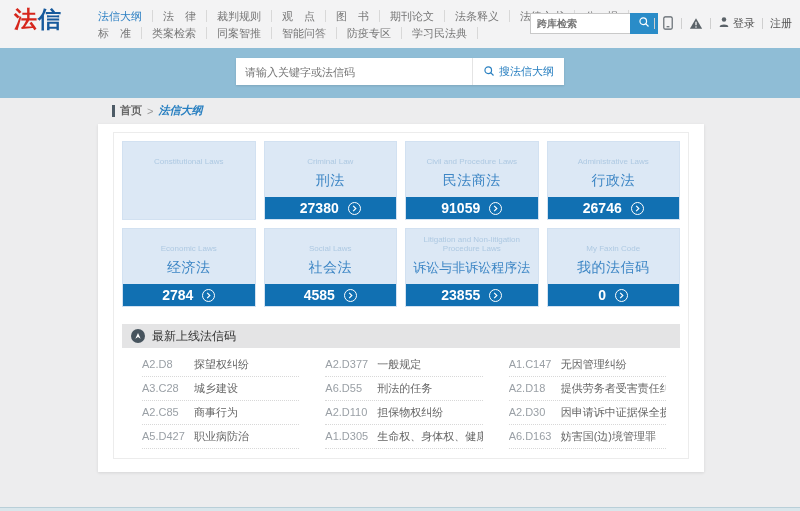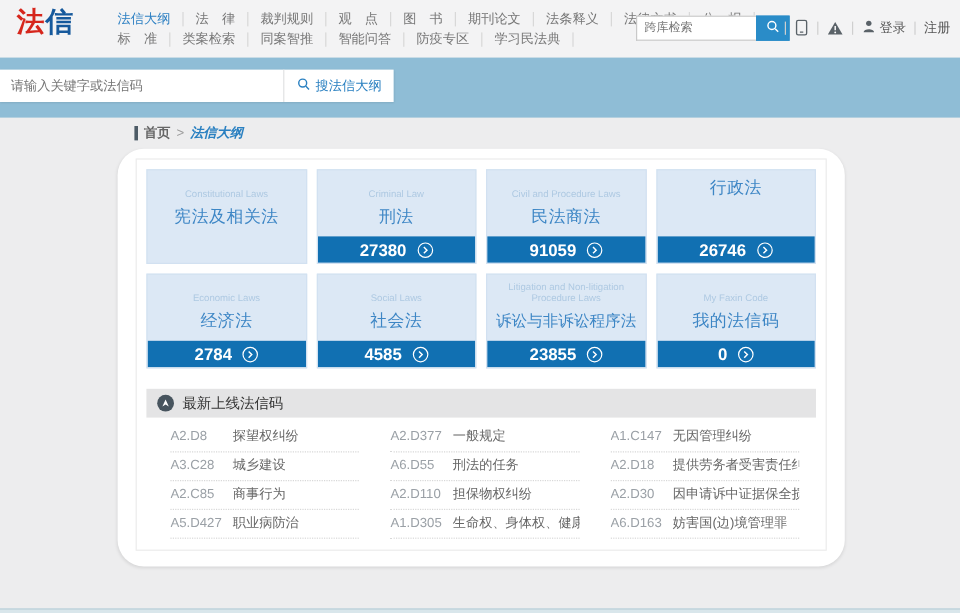--- a/index.html
+++ b/index.html
@@ -30,38 +30,39 @@
     border-right:1px solid #d8d8d8; cursor:pointer; white-space:nowrap;
   }
   .nav-row .nav-item:last-child { border-right:1px solid #d8d8d8; }
   .nav-item.active { color:#2e80c3; }
 
   .header-search { position:absolute; left:530px; top:13px; display:flex; }
   .header-search input {
     width:100px; height:21px; border:1px solid #c9c9c9; border-right:none;
     font-size:10px; padding:0 6px; color:#333; background:#fff; outline:none;
     font-family:"Liberation Sans","DejaVu Sans",sans-serif;
+    font-weight:bold;
   }
   .header-search button {
     width:28px; height:21px; background:#2a8cc8; border:1px solid #2a8cc8;
     color:#fff; display:flex; align-items:center; justify-content:center; cursor:pointer;
   }
 
   .header-icons {
     position:absolute; right:8px; top:13px; height:20px;
     display:flex; align-items:center; font-size:11px; color:#555;
   }
   .hsep { width:1px; height:11px; background:#cfcfcf; margin:0 7px; }
   .icon-btn { display:flex; align-items:flex-start; gap:3px; color:#555; cursor:pointer; }
   .icon-btn svg { display:block; }
 
   
   .banner {
     position:absolute; top:48px; left:0; width:800px; height:50px;
-    background:#8fbdd6; display:flex; align-items:flex-start;
+    background:#8fbdd6; display:flex; justify-content:center; align-items:flex-start;
     padding-top:10px;
   }
   .banner-search { display:flex; height:27px; box-shadow:0 1px 2px rgba(0,0,0,.12); }
   .banner-search input {
     width:236px; height:27px; border:none; outline:none; background:#fff;
     font-size:11px; padding:0 9px; color:#333;
     font-family:"Liberation Sans","DejaVu Sans",sans-serif;
   }
   .banner-search button {
     height:27px; padding:0 10px; background:#fff; border:none; border-left:1px solid #e4e4e4;
@@ -75,21 +76,21 @@
     display:flex; align-items:center; gap:5px; font-size:11px; color:#777;
   }
   .crumb-bar { width:3px; height:12px; background:#4d5b66; }
   .crumb-home { color:#666; cursor:pointer;font-weight:bold; }
   .crumb-sep { color:#999; }
   .crumb-current { color:#2a80c1; font-weight:bold; font-style:italic; cursor:pointer; }
 
   
   .main-panel {
     position:absolute; left:98px; top:124px; width:606px; height:348px;
-    background:#fff; box-shadow:0 1px 3px rgba(0,0,0,.10);border-radius:22px;
+    background:#fff; box-shadow:0 1px 3px rgba(0,0,0,.10);
   }
   .inner-panel {
     position:absolute; left:15px; right:15px; top:8px; bottom:13px;
     border:1px solid #ececec; padding:8px;
   }
 
   .tiles-grid { display:grid; grid-template-columns:repeat(4,1fr); gap:8px; }
   .tile {
     position:relative; height:79px; background:#dce8f5; border:1px solid #d2e1f1;
     cursor:pointer; overflow:hidden;
@@ -242,21 +243,20 @@
   <span class="crumb-current">法信大纲</span>
 </div>
 
 <div class="main-panel">
   <div class="inner-panel">
 
     <div class="tiles-grid">
 
       <div class="tile">
         <div class="tile-en">Constitutional Laws</div>
-        <div class="tile-zh">宪法及相关法</div>
       </div>
 
       <div class="tile">
         <div class="tile-en">Criminal Law</div>
         <div class="tile-zh">刑法</div>
         <div class="tile-bar">
           <span class="tile-count">27380</span>
           <span class="arrow-icon">
               <svg width="7" height="7" viewBox="0 0 8 8">
                 <path d="M2.5 1 L5.5 4 L2.5 7" fill="none" stroke="#fff" stroke-width="1.4"></path>
@@ -272,20 +272,21 @@
           <span class="tile-count">91059</span>
           <span class="arrow-icon">
               <svg width="7" height="7" viewBox="0 0 8 8">
                 <path d="M2.5 1 L5.5 4 L2.5 7" fill="none" stroke="#fff" stroke-width="1.4"></path>
               </svg>
             </span>
         </div>
       </div>
 
       <div class="tile">
+        <div class="tile-en">Administrative Laws</div>
         <div class="tile-zh">行政法</div>
         <div class="tile-bar">
           <span class="tile-count">26746</span>
           <span class="arrow-icon">
               <svg width="7" height="7" viewBox="0 0 8 8">
                 <path d="M2.5 1 L5.5 4 L2.5 7" fill="none" stroke="#fff" stroke-width="1.4"></path>
               </svg>
             </span>
         </div>
       </div>

